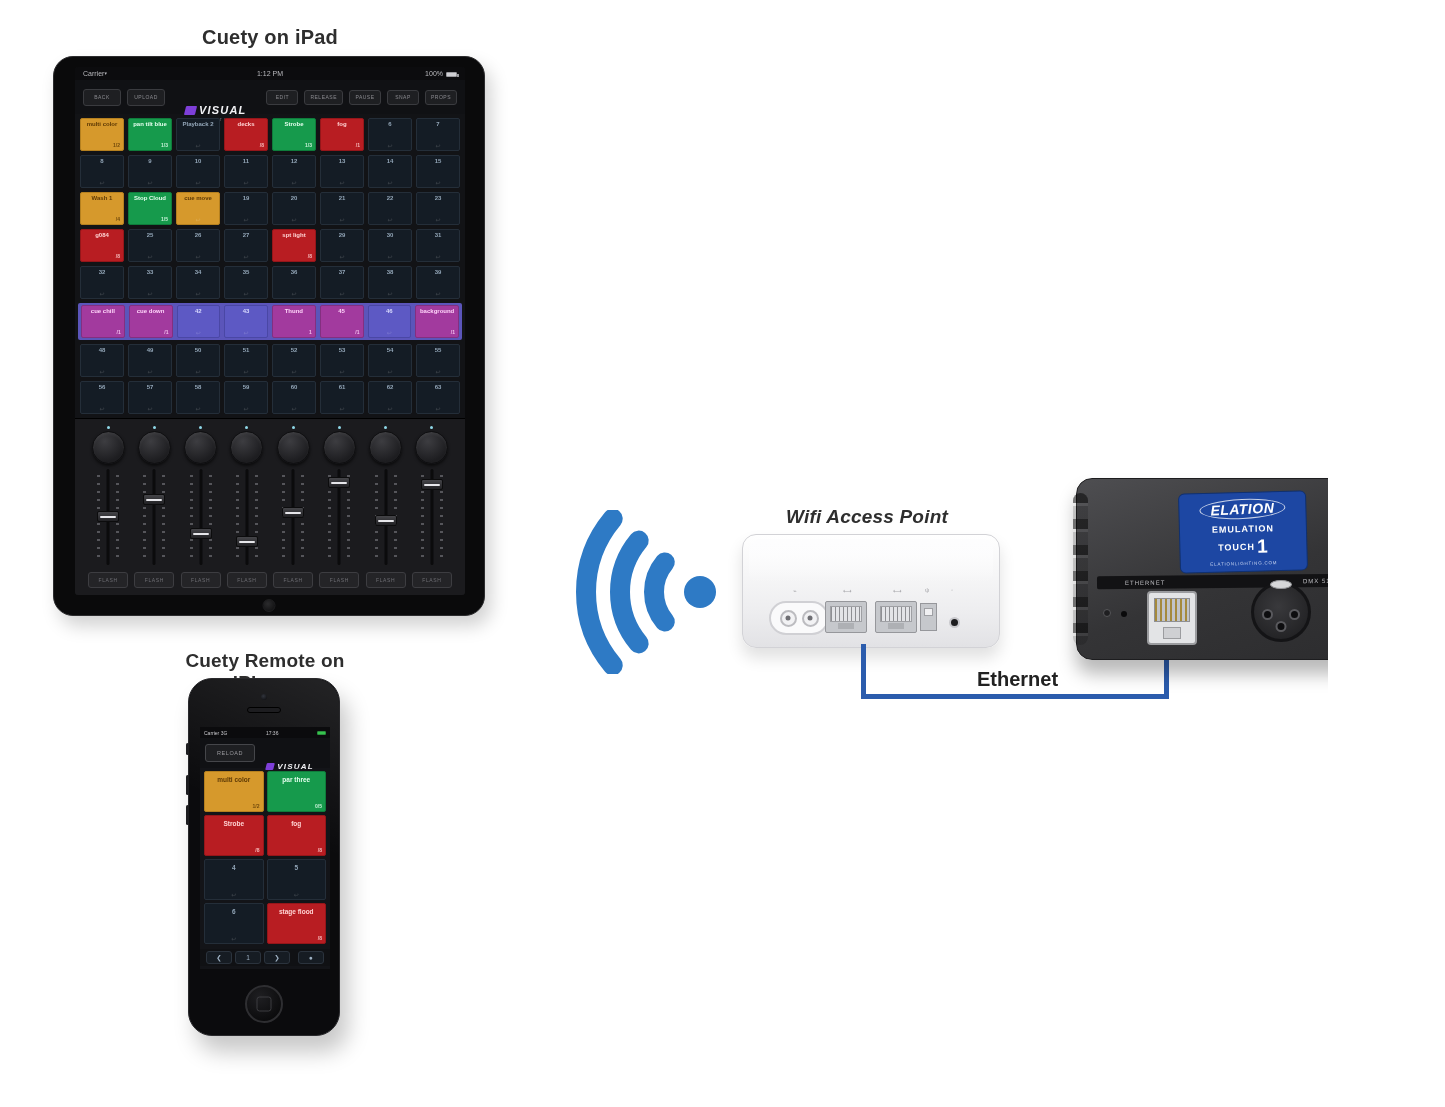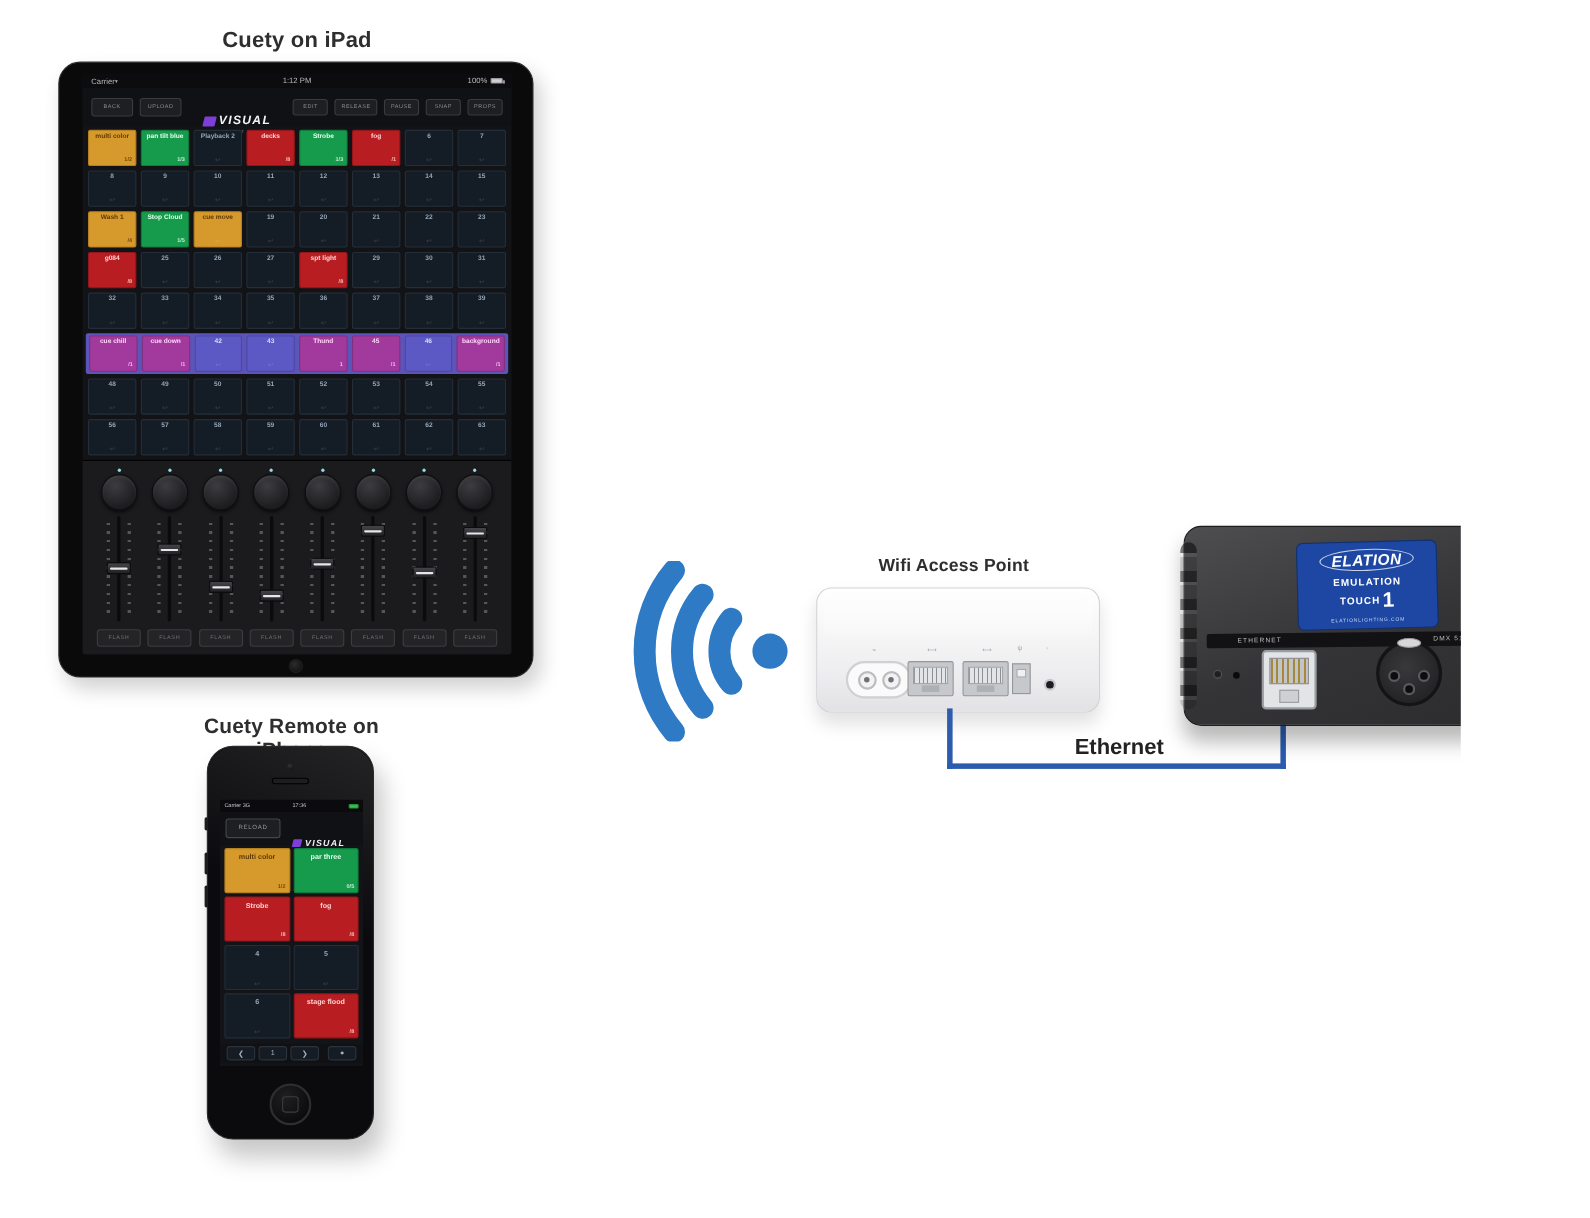--- a/index.html
+++ b/index.html
@@ -156,21 +156,21 @@
   .e-screw { position:absolute; left:26px; top:130px; width:8px; height:8px; border-radius:50%; background:#1f1f21; border:1px solid #565659; }
   .e-led { position:absolute; left:44px; top:132px; width:6px; height:6px; border-radius:50%; background:#0a0a0b; }
 </style>
 </head>
 <body>
 
 <div id="canvas">
 
   <div class="device-title" style="left:55px; top:26px; width:430px;">Cuety on iPad</div>
   <div class="device-title" style="left:160px; top:650px; width:210px; font-size:19px;">Cuety Remote on iPhone</div>
-  <div class="device-title" style="left:757px; top:506px; width:220px; font-size:16px;">Wifi Access Point</div>
+  <div class="device-title" style="left:757px; top:506px; width:220px; font-size:19px;font-style:italic;">Wifi Access Point</div>
 
   <div id="ipad">
     <div id="ipad-screen">
       <div class="statusbar">
         <span><span>Carrier</span><span class="mini-wifi">▾</span></span>
         <span class="sb-center">1:12 PM</span>
         <span><span>100%</span><span class="batt"></span></span>
       </div>
       <div class="toolbar">
         <div class="tb-group" id="ipad-tb-left">

